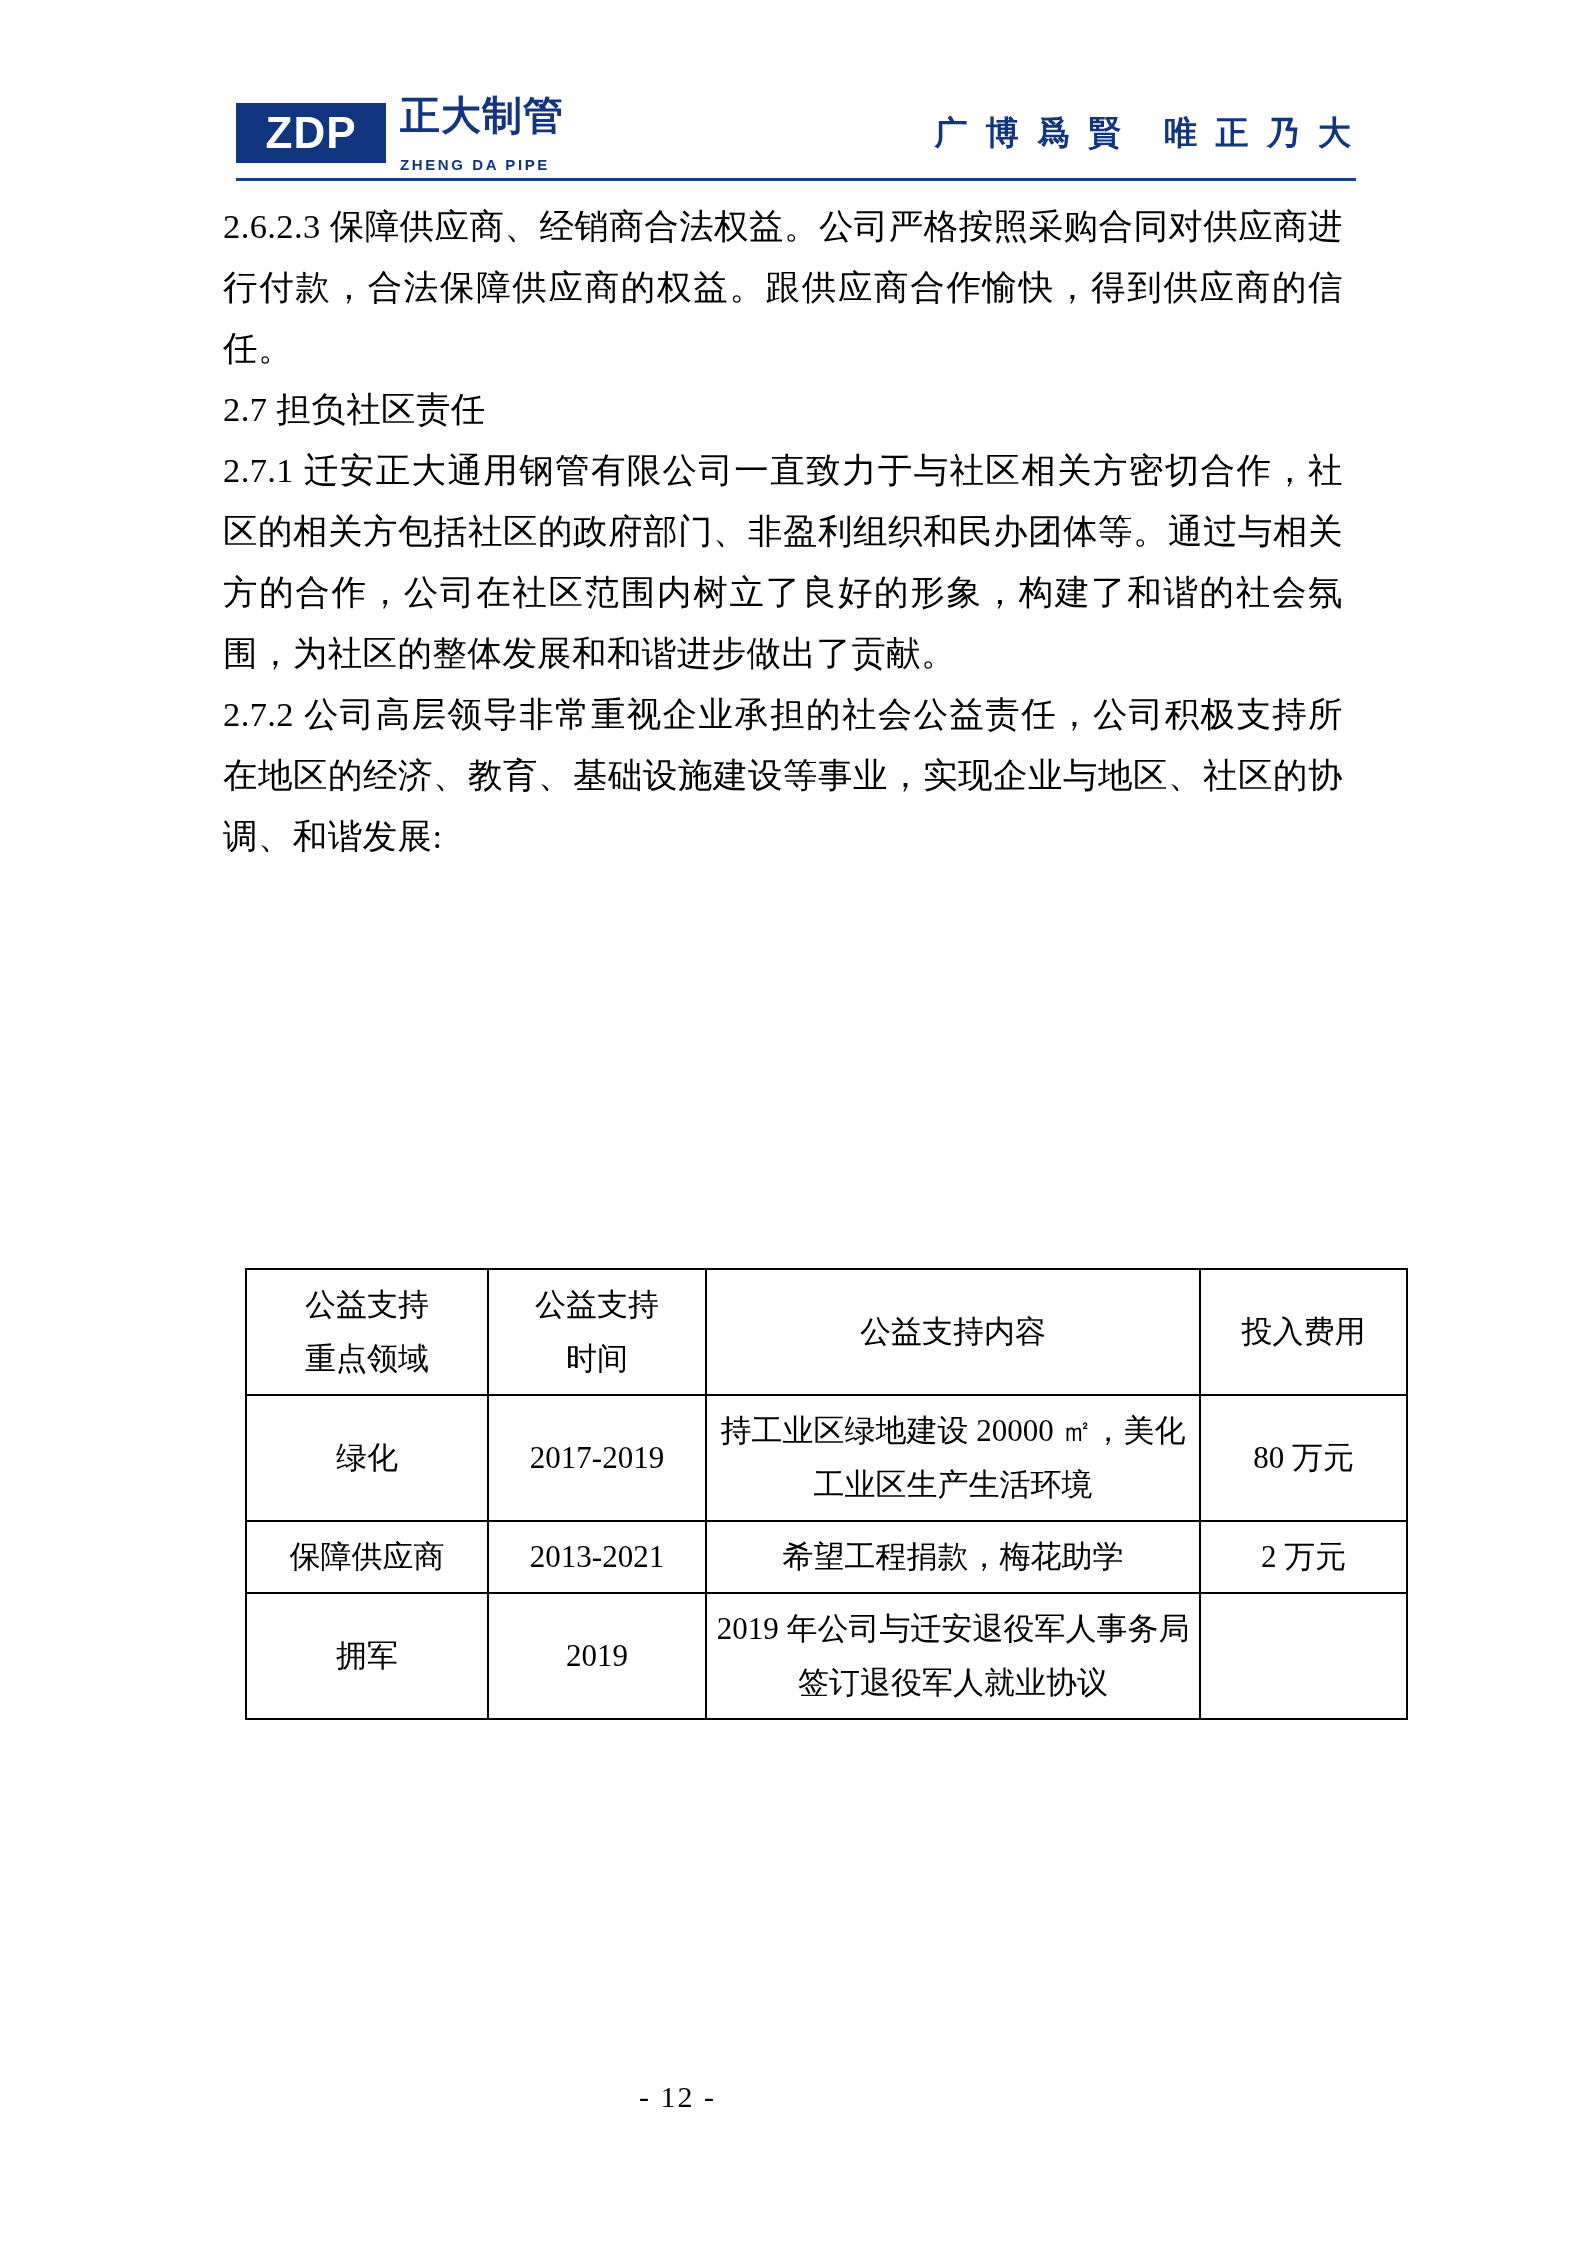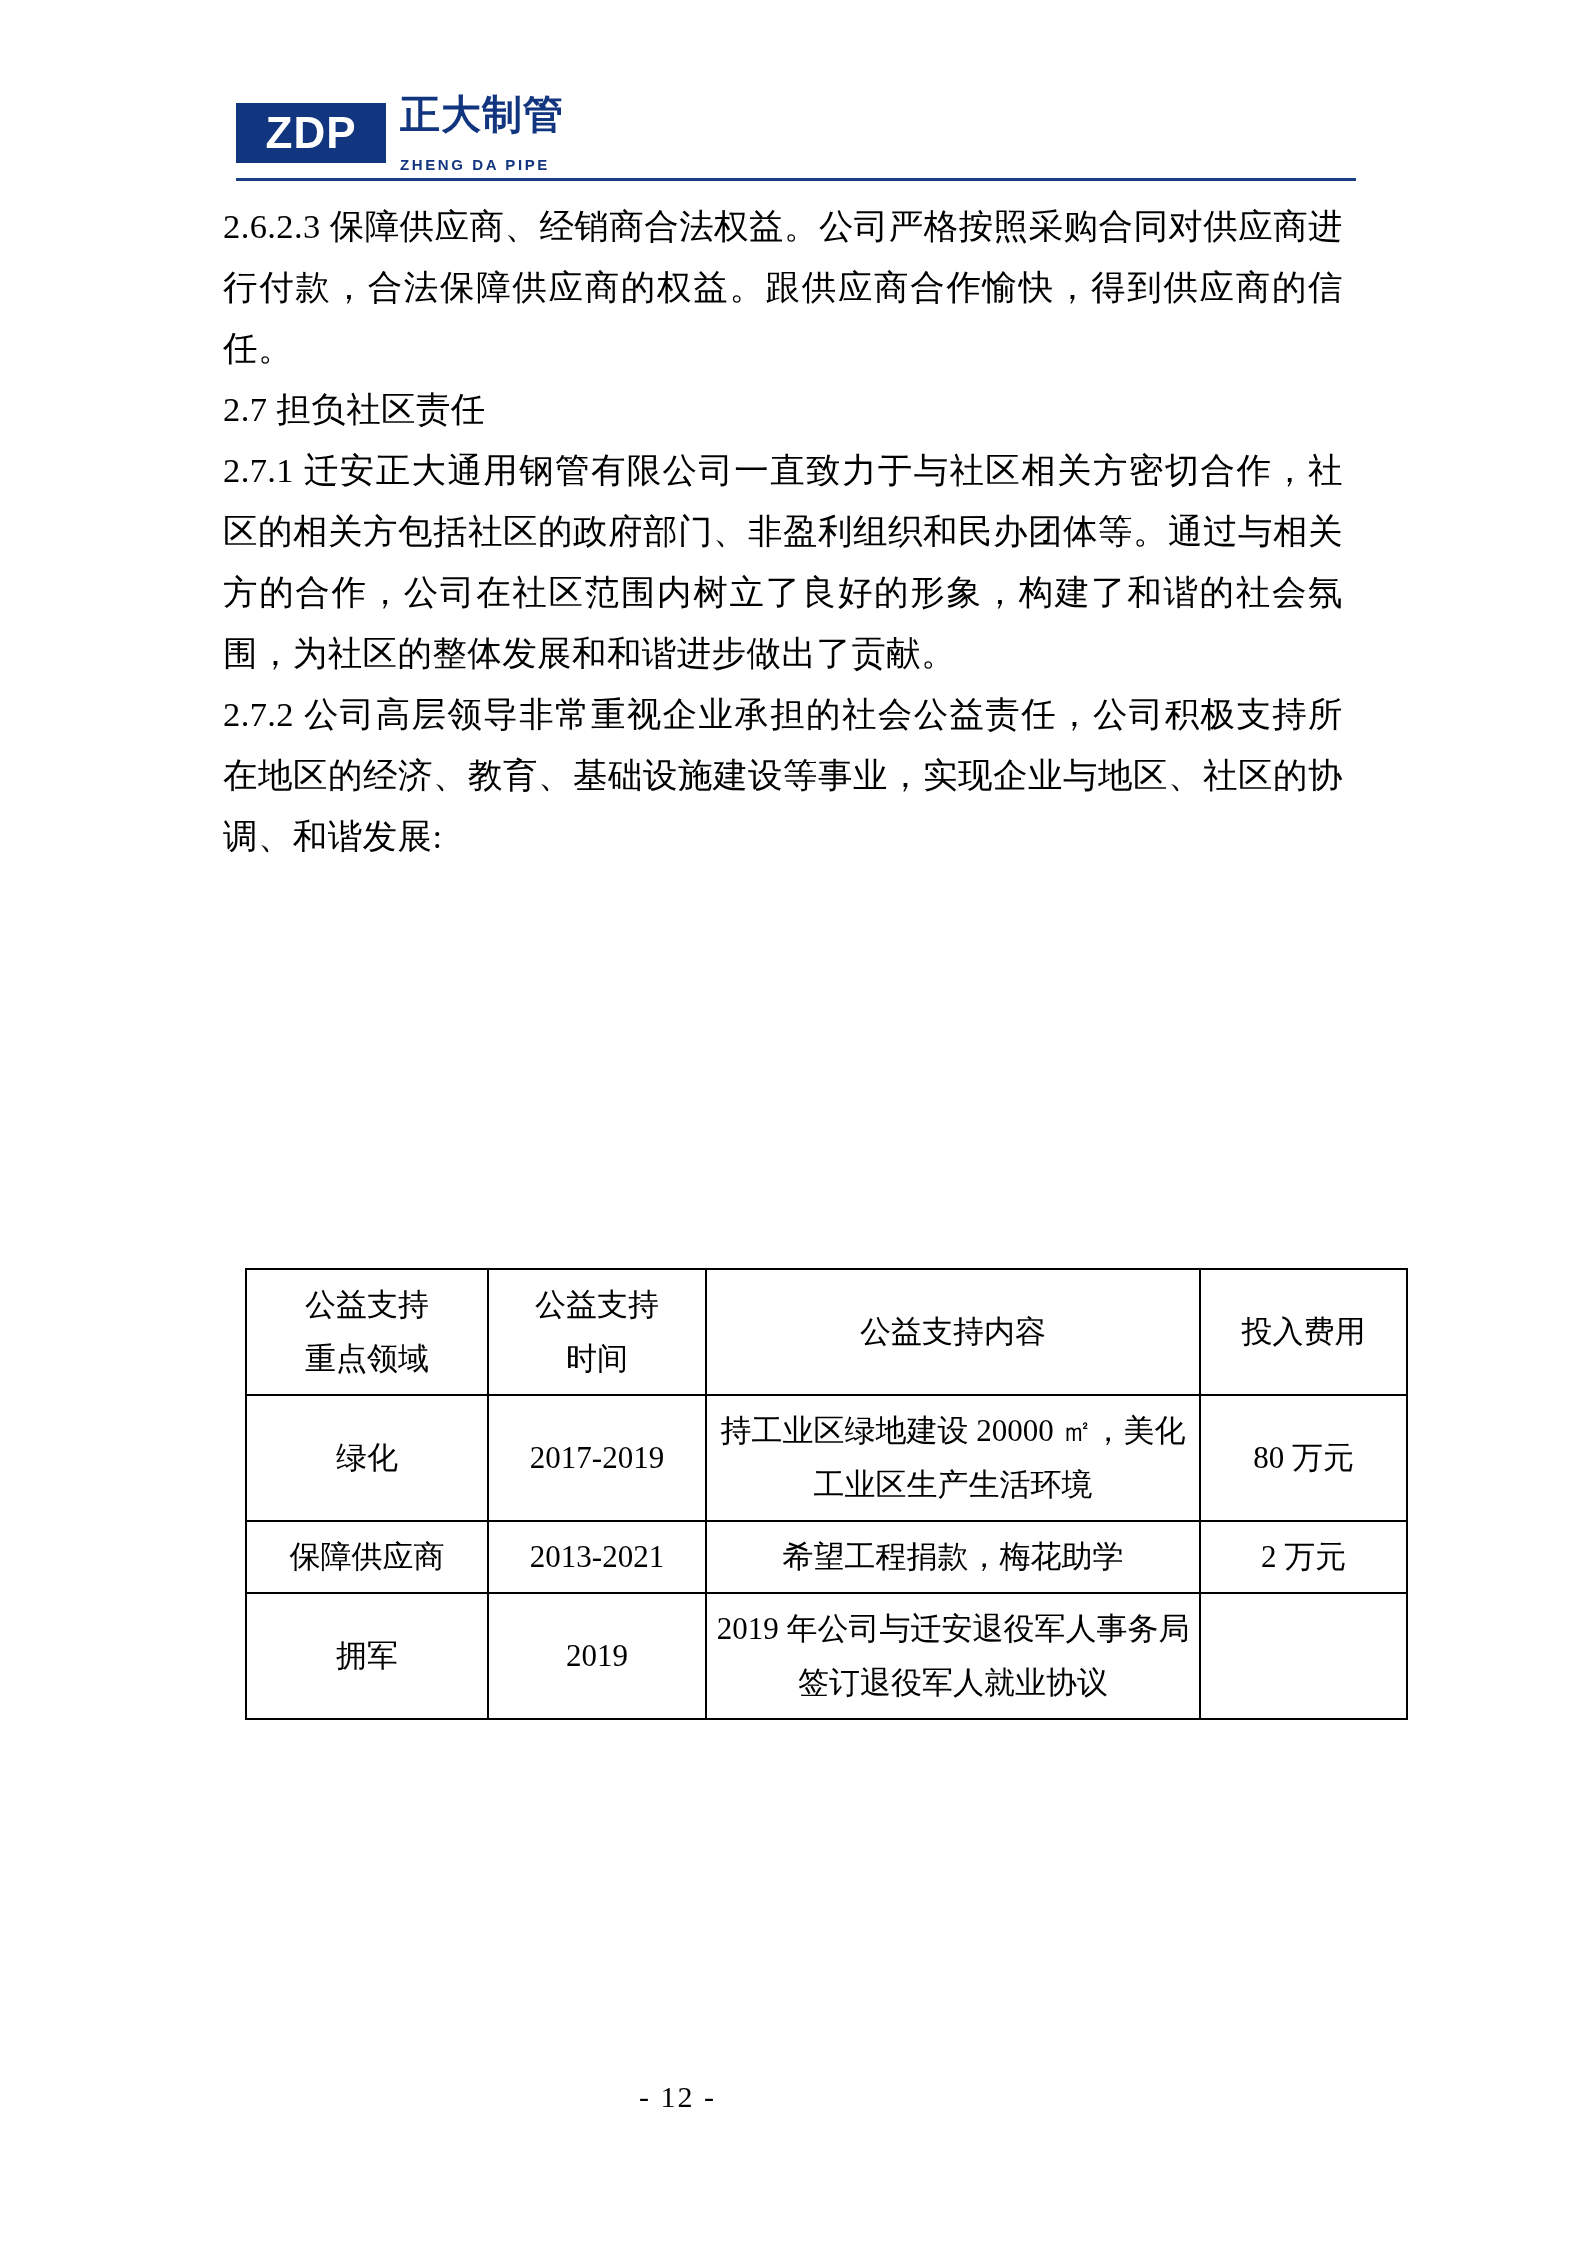--- a/index.html
+++ b/index.html
@@ -42,21 +42,21 @@
   .logo-mark {
     display: block;
   }
   .logo-text {
     display: flex;
     flex-direction: column;
     justify-content: center;
     line-height: 1;
   }
   .logo-cn {
-    font-family: Liberation Serif, serif;
+    font-family: Liberation Sans, sans-serif;
     font-weight: bold;
     font-size: 40px;
     color: #12357f;
     letter-spacing: 1px;
   }
   .logo-en {
     font-family: "Liberation Sans", sans-serif;
     font-weight: bold;
     font-size: 15px;
     color: #12357f;
@@ -151,20 +151,21 @@
     <div class="logo-wrap">
       <svg class="logo-mark" width="150" height="60" viewBox="0 0 150 60">
         <rect x="0" y="0" width="150" height="60" fill="#12357f"></rect>
         <text x="75" y="45" font-family="Liberation Sans, sans-serif" font-size="44" font-weight="bold" fill="#ffffff" text-anchor="middle" letter-spacing="1">ZDP</text>
       </svg>
       <div class="logo-text">
         <span class="logo-cn">正大制管</span>
         <span class="logo-en">ZHENG DA PIPE</span>
       </div>
     </div>
+    <div class="slogan">广 博 爲 賢　唯 正 乃 大</div>
   </div>
   <div class="header-rule"></div>
 
   <div class="content">
     <p class="para">2.6.2.3 保障供应商、经销商合法权益。公司严格按照采购合同对供应商进行付款，合法保障供应商的权益。跟供应商合作愉快，得到供应商的信任。</p>
     <p class="para">2.7 担负社区责任</p>
     <p class="para">2.7.1 迁安正大通用钢管有限公司一直致力于与社区相关方密切合作，社区的相关方包括社区的政府部门、非盈利组织和民办团体等。通过与相关方的合作，公司在社区范围内树立了良好的形象，构建了和谐的社会氛围，为社区的整体发展和和谐进步做出了贡献。</p>
     <p class="para">2.7.2 公司高层领导非常重视企业承担的社会公益责任，公司积极支持所在地区的经济、教育、基础设施建设等事业，实现企业与地区、社区的协调、和谐发展:</p>
   </div>
 

